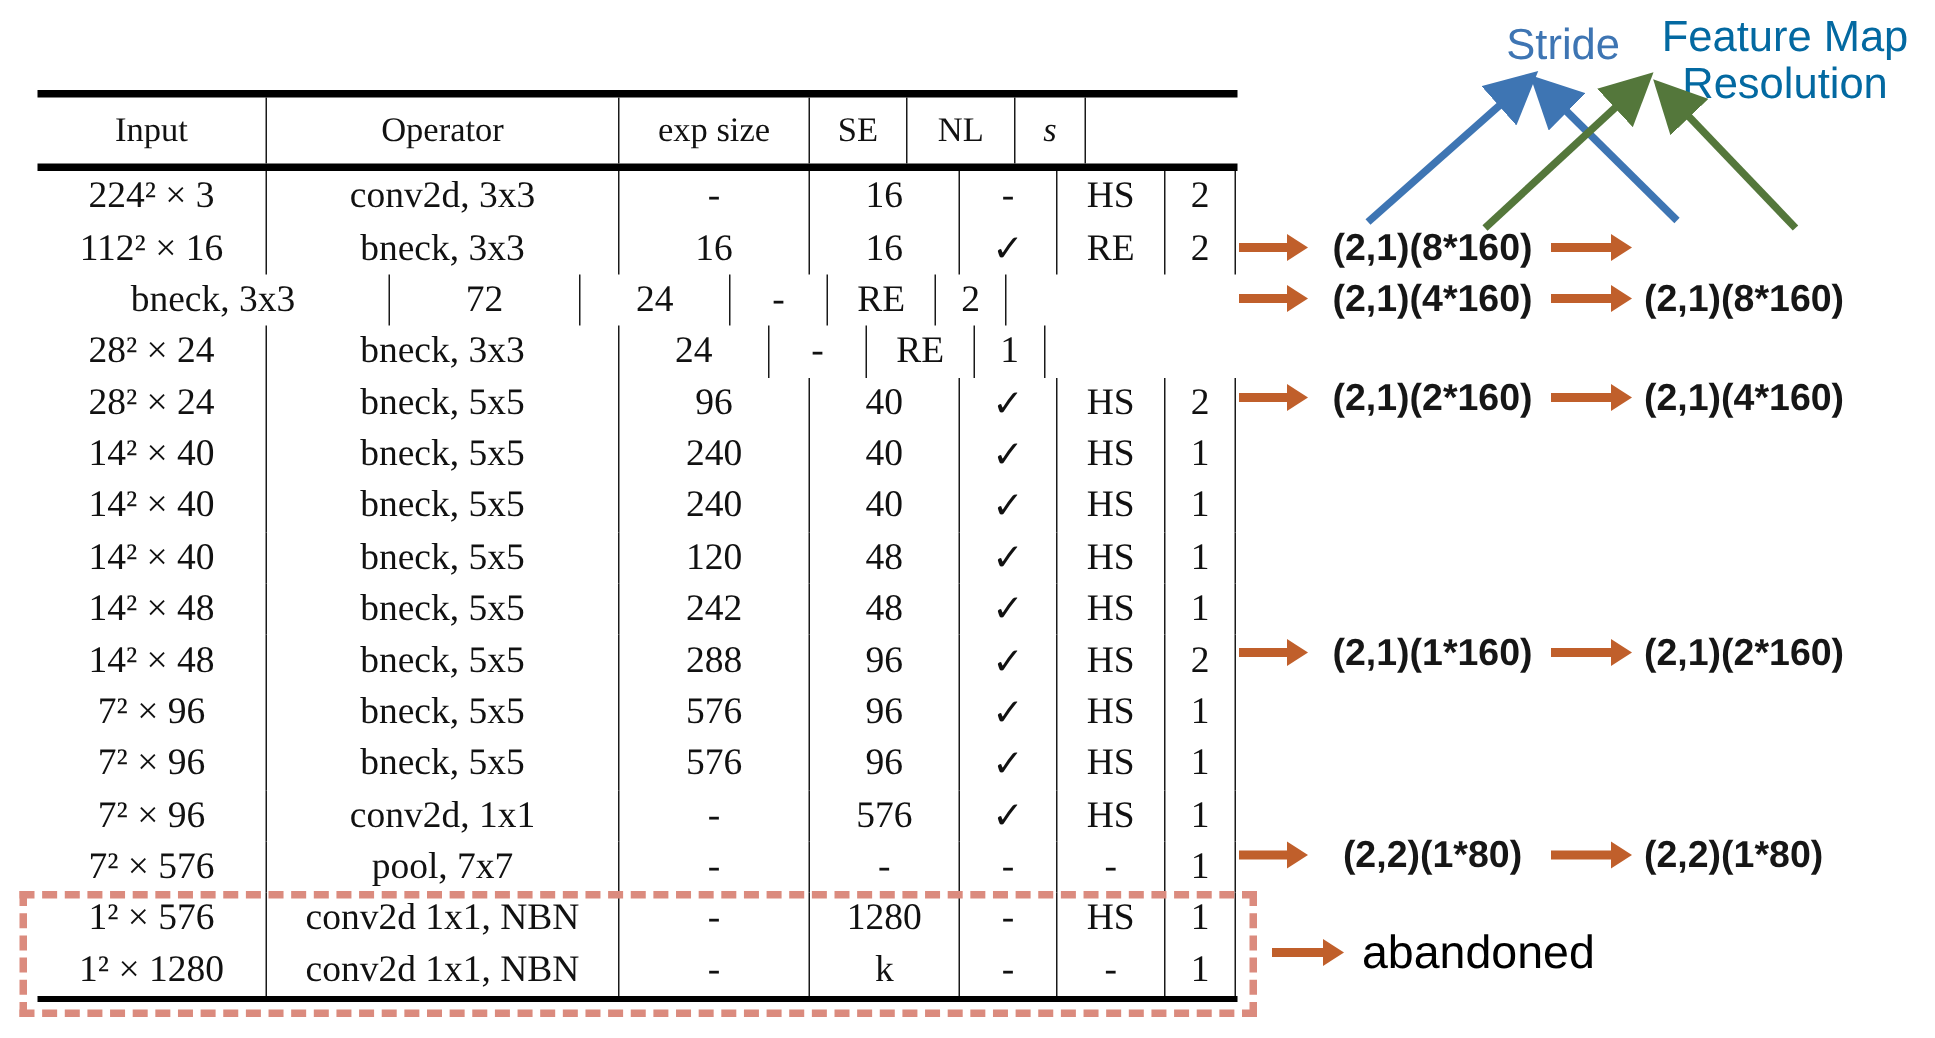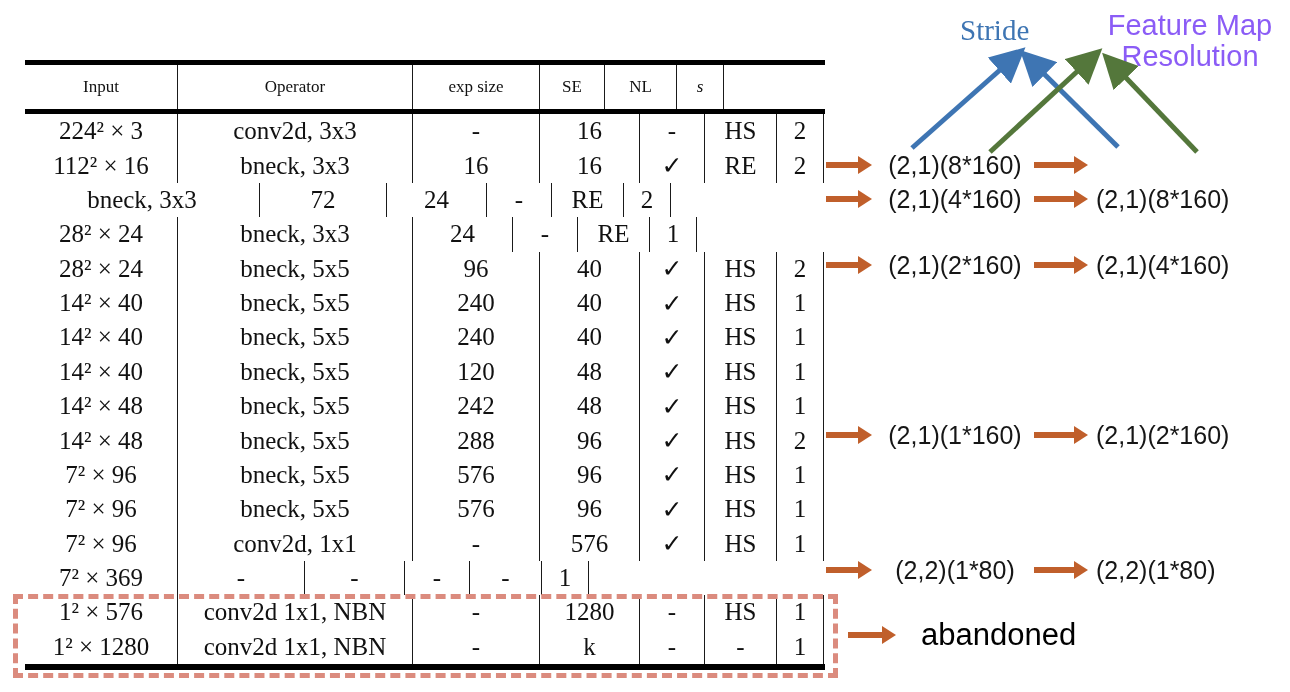--- a/index.html
+++ b/index.html
@@ -2,63 +2,63 @@
 <html><head>
 <meta charset="utf-8">
 <style>
   html,body{margin:0;padding:0;background:#ffffff;}
   .canvas{position:relative;width:1290px;height:692px;background:#ffffff;overflow:hidden;
           font-family:"Liberation Serif",serif;color:#111;}
 
   
   .nn-table{position:absolute;left:25px;top:60px;width:800px;border-top:5px solid #000;}
   .t-header{display:flex;height:44px;border-bottom:5px solid #000;align-items:center;}
-  .t-rows{display:flex;flex-direction:column;height:550px;border-bottom:6px solid #000000;justify-content:space-between;}
+  .t-rows{display:flex;flex-direction:column;height:550px;border-bottom:4px solid #000000;justify-content:space-between;}
   .t-row{display:flex;flex:1;align-items:center;}
   .cell{display:flex;align-items:center;justify-content:center;height:100%;
         font-size:25px;box-sizing:border-box;border-right:1.5px solid #1a1a1a;}
   .c0{width:153px;} .c1{width:235px;} .c2{width:127px;} .c3{width:100px;}
   .c4{width:65px;}  .c5{width:72px;}  .c6{width:47px;}
-  .hdr{font-size:17px;}
+  .hdr{font-size:23px;}
   .italic{font-style:italic;}
 
   
   .dashed-box{position:absolute;left:13px;top:594px;width:825px;height:84px;
               border:5px dashed #db8b7e;box-sizing:border-box;}
 
   
   .oarrow{position:relative;display:inline-block;width:46px;height:18px;flex:none;}
   .oarrow.mid{width:54px;}
   .oarrow::before{content:"";position:absolute;left:0;right:12px;top:6px;bottom:6px;background:#c05f2b;}
   .oarrow::after{content:"";position:absolute;right:0;top:0;width:0;height:0;
                  border-top:9px solid transparent;border-bottom:9px solid transparent;
                  border-left:14px solid #c05f2b;}
 
   
   .ann-layer{position:absolute;left:0;top:0;}
   .ann-row{position:absolute;left:826px;height:30px;display:flex;align-items:center;
-           font-family:"Liberation Sans",sans-serif;font-weight:400;font-size:25px;color:#161616;}
+           font-family:"Liberation Sans",sans-serif;font-weight:700;font-size:25px;color:#161616;}
   .ann-row:nth-of-type(1){top:150px;}
   .ann-row:nth-of-type(2){top:184px;}
   .ann-row:nth-of-type(3){top:250px;}
   .ann-row:nth-of-type(4){top:420px;}
   .ann-row:nth-of-type(5){top:555px;}
   .ann-left{width:158px;text-align:center;flex:none;margin-left:4px;}
   .ann-right{margin-left:8px;white-space:nowrap;}
 
   .abandoned-row{position:absolute;left:848px;top:618px;height:34px;display:flex;align-items:center;
-                 font-family:"Liberation Sans",sans-serif;font-size:31px;color:#000;gap:13px;}
+                 font-family:"Liberation Sans",sans-serif;font-size:31px;color:#000;}
   .abandoned-row .oarrow{width:48px;}
   .abandoned-row span.ab-label{margin-left:12px;}
 
   
-  .stride-label{position:absolute;left:960px;top:14px;width:120px;text-align:left;
-                font-family:Liberation Serif, serif;font-size:29px;color:#3e75b3;}
+  .stride-label{position:absolute;left:960px;top:14px;width:120px;text-align:right;
+                font-family:Liberation Sans, sans-serif;font-size:29px;color:#3e75b3;}
   .fmr-label{position:absolute;left:1095px;top:10px;width:190px;text-align:center;
-             font-family:"Liberation Sans",sans-serif;font-size:29px;line-height:31px;color:#8b5cf6;}
+             font-family:"Liberation Sans",sans-serif;font-size:29px;line-height:31px;color:#0369a1;}
   .diag-arrows{position:absolute;left:880px;top:8px;width:410px;height:150px;}
 </style>
 </head>
 <body>
 
 <div class="canvas">
 
   <div class="nn-table">
     <div class="t-header">
       <span class="cell c0 hdr">Input</span>
@@ -192,21 +192,22 @@
           <span class="cell c0">7² × 96</span>
           <span class="cell c1">conv2d, 1x1</span>
           <span class="cell c2">-</span>
           <span class="cell c3">576</span>
           <span class="cell c4">✓</span>
           <span class="cell c5">HS</span>
           <span class="cell c6">1</span>
         </div>
 
         <div class="t-row">
-          <span class="cell c0">7² × 369</span>
+          <span class="cell c0">7² × 576</span>
+          <span class="cell c1">pool, 7x7</span>
           <span class="cell c2">-</span>
           <span class="cell c3">-</span>
           <span class="cell c4">-</span>
           <span class="cell c5">-</span>
           <span class="cell c6">1</span>
         </div>
 
         <div class="t-row">
           <span class="cell c0">1² × 576</span>
           <span class="cell c1">conv2d 1x1, NBN</span>

